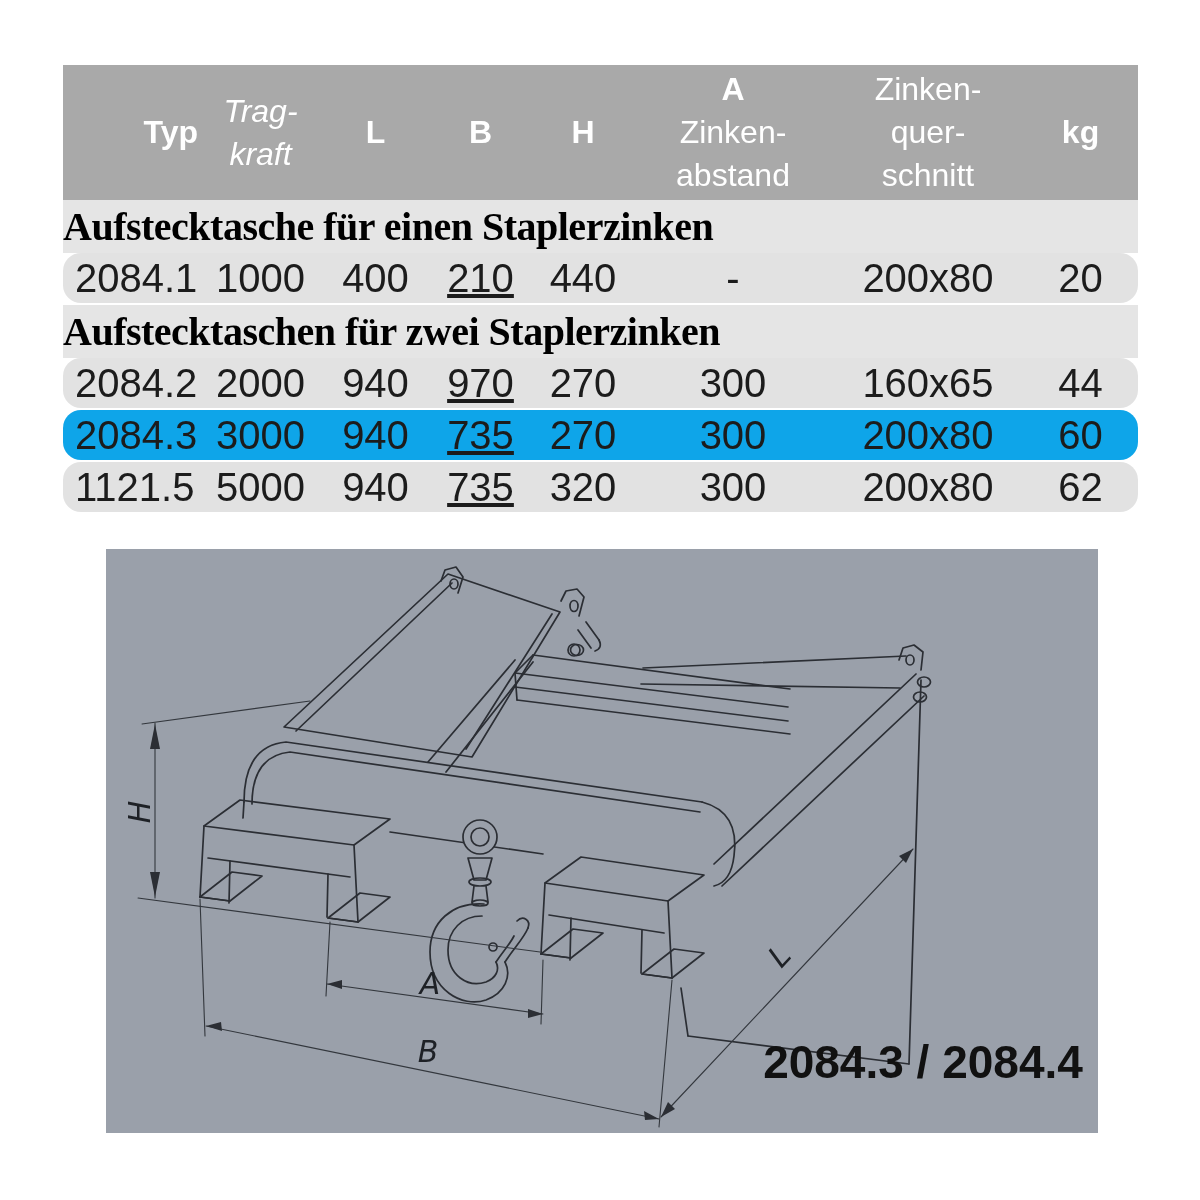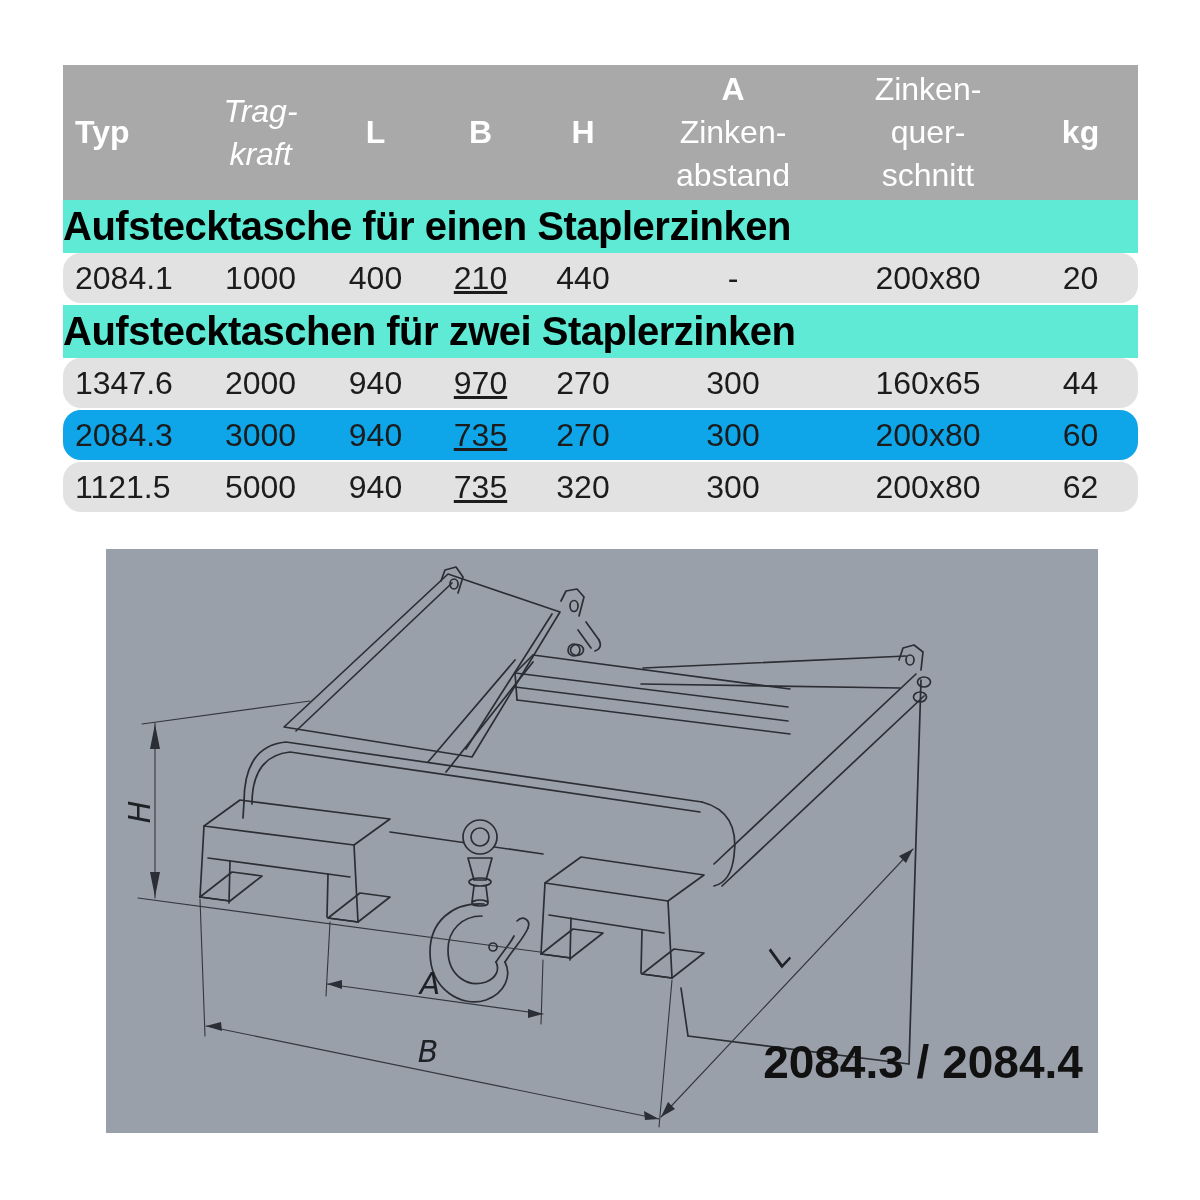--- a/index.html
+++ b/index.html
@@ -5,41 +5,41 @@
   html,body{margin:0;padding:0;background:#ffffff;}
   #page{position:relative;width:1200px;height:1200px;background:#fff;overflow:hidden;
         font-family:"Liberation Sans","DejaVu Sans",sans-serif;}
   
   #spec-table{position:absolute;left:63px;top:65px;width:1075px;}
   .thead{display:flex;height:135px;background:#a9a9a9;color:#fff;}
   .hcell{display:flex;flex-direction:column;justify-content:center;align-items:center;
          font-size:32px;line-height:43px;font-weight:400;}
   .hcell .bold{font-weight:700;}
   .trow{display:flex;height:50px;margin-bottom:2px;align-items:center;
-        font-size:32px;color:#1c1c1c;border-radius:18px;}
+        font-size:40px;color:#1c1c1c;border-radius:18px;}
   .trow.gray{background:#e2e2e2;}
   .trow.white{background:#0ea5e9;}
   .c0{width:135px;text-align:left;padding-left:12px;box-sizing:border-box;}
   .c1{width:125px;text-align:center;}
   .c2{width:105px;text-align:center;}
   .c3{width:105px;text-align:center;text-decoration:underline;}
   .c4{width:100px;text-align:center;}
   .c5{width:200px;text-align:center;}
   .c6{width:190px;text-align:center;}
   .c7{width:115px;text-align:center;}
-  .h0{width:135px;align-items:flex-start;padding-left:12px;box-sizing:border-box;}
+  .h0{width:135px;align-items:flex-end;padding-left:12px;box-sizing:border-box;}
   .h1{width:125px;font-style:italic;}
   .h2{width:105px;}
   .h3{width:105px;}
   .h4{width:100px;}
   .h5{width:200px;}
   .h6{width:190px;}
   .h7{width:115px;}
   .section-heading{height:53px;line-height:53px;font-size:40px;font-weight:700;
-        color:#000;letter-spacing:-0.5px;background:#5eead4;}
+        color:#000;letter-spacing:-0.5px;background:#e5e5e5;font-family:Liberation Serif, serif;}
   
   #diagram{position:absolute;left:106px;top:549px;width:992px;height:584px;background:#9aa0aa;}
   #diagram svg{display:block;}
   .ln{fill:none;stroke:#2b2e34;stroke-width:1.7;stroke-linejoin:round;stroke-linecap:round;}
   .thin{fill:none;stroke:#33373d;stroke-width:1.1;stroke-linecap:round;}
   .arrow{fill:#2b2e34;stroke:none;}
   .dimtext{font-family:"DejaVu Sans","Liberation Sans",sans-serif;font-style:italic;
            font-size:30px;fill:#1e2126;}
   .caption{font-family:"Liberation Sans","DejaVu Sans",sans-serif;font-weight:700;
            font-size:46px;fill:#111;}
@@ -90,21 +90,21 @@
       <div class="c2">400</div>
       <div class="c3">210</div>
       <div class="c4">440</div>
       <div class="c5">-</div>
       <div class="c6">200x80</div>
       <div class="c7">20</div>
     </div>
 
     <div class="section-heading">Aufstecktaschen für zwei Staplerzinken</div>
     <div class="trow gray">
-      <div class="c0">1347.6</div>
+      <div class="c0">2084.2</div>
       <div class="c1">2000</div>
       <div class="c2">940</div>
       <div class="c3">970</div>
       <div class="c4">270</div>
       <div class="c5">300</div>
       <div class="c6">160x65</div>
       <div class="c7">44</div>
     </div>
     <div class="trow white">
       <div class="c0">2084.3</div>

